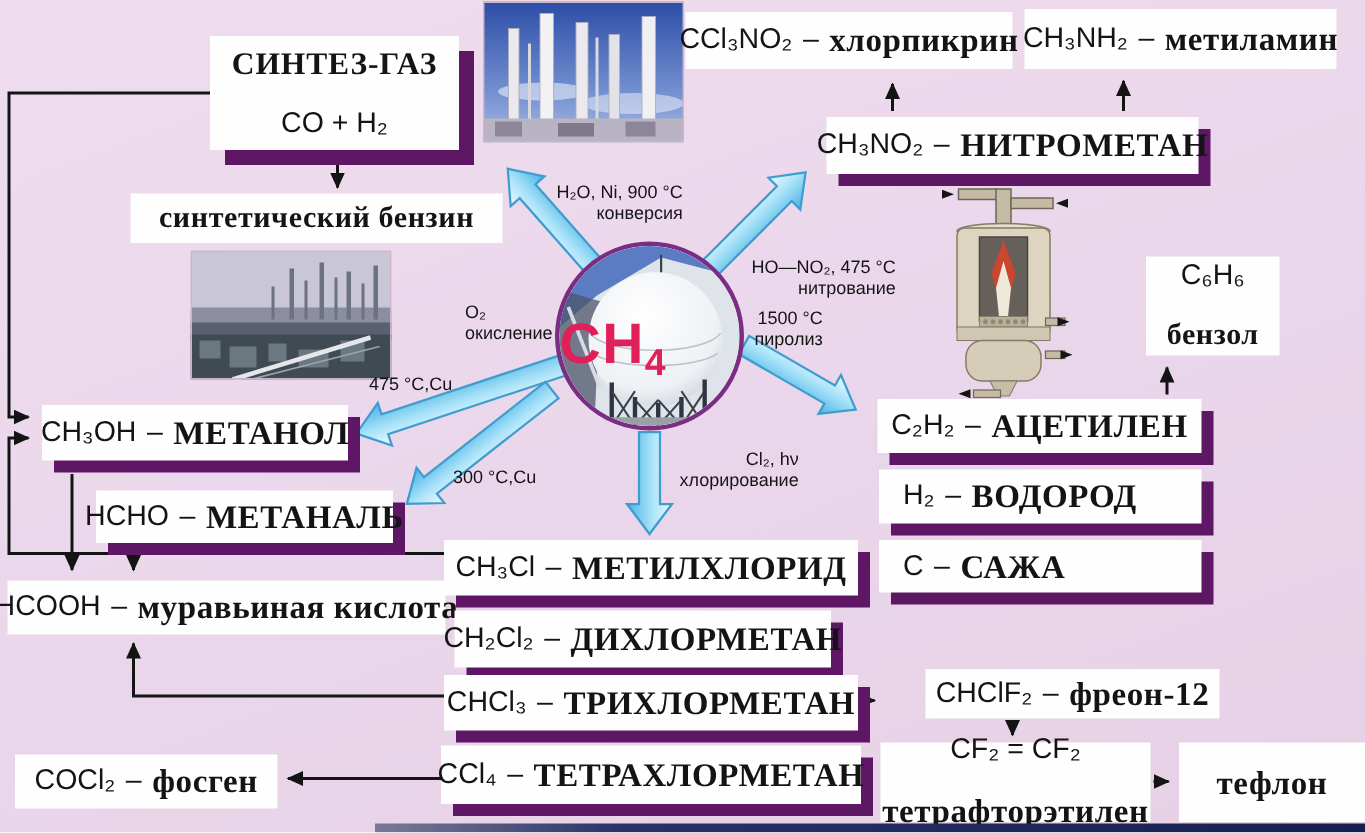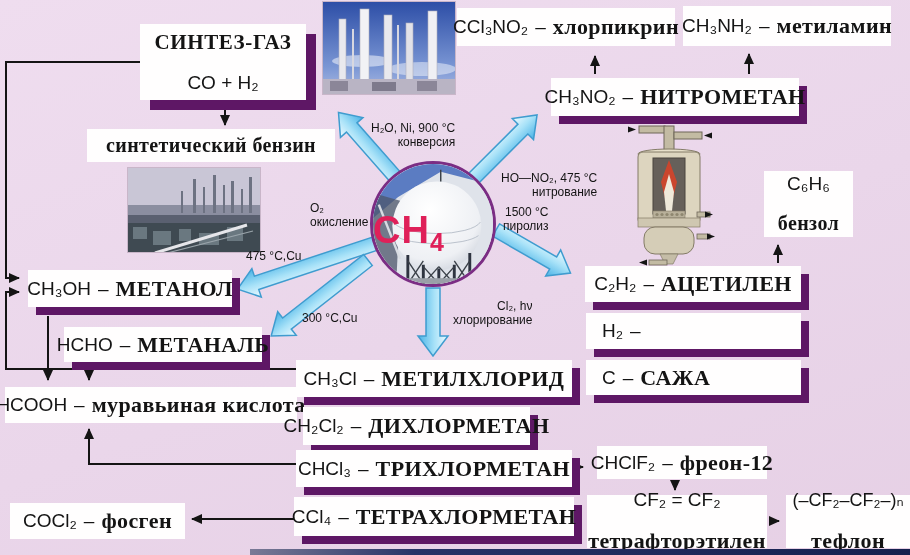--- a/index.html
+++ b/index.html
@@ -298,21 +298,21 @@
       <span class="f">–</span>
       <span class="n">фосген</span>
   </div>
 
   <div class="box sh" style="left:296px;top:360px;width:276px;height:37px">
     <span class="f">CH₃Cl</span>
       <span class="f">–</span>
       <span class="n">МЕТИЛХЛОРИД</span>
   </div>
 
-  <div class="box sh" style="left:303px;top:407px;width:227px;height:38px">
+  <div class="box sh" style="left:303px;top:407px;width:251px;height:38px">
     <span class="f">CH₂Cl₂</span>
       <span class="f">–</span>
       <span class="n">ДИХЛОРМЕТАН</span>
   </div>
 
   <div class="box sh" style="left:296px;top:450px;width:276px;height:37px">
     <span class="f">CHCl₃</span>
       <span class="f">–</span>
       <span class="n">ТРИХЛОРМЕТАН</span>
   </div>
@@ -325,38 +325,38 @@
 
   <div class="box sh" style="left:585px;top:266px;width:216px;height:36px">
     <span class="f">C₂H₂</span>
       <span class="f">–</span>
       <span class="n">АЦЕТИЛЕН</span>
   </div>
 
   <div class="box sh left-al" style="left:586px;top:313px;width:215px;height:36px">
     <span class="f">H₂</span>
       <span class="f">–</span>
+      <span class="n">ВОДОРОД</span>
   </div>
 
   <div class="box sh left-al" style="left:586px;top:360px;width:215px;height:35px">
     <span class="f">C</span>
       <span class="f">–</span>
       <span class="n">САЖА</span>
   </div>
 
-  <div class="box" style="left:597px;top:446px;width:170px;height:33px">
+  <div class="box" style="left:617px;top:446px;width:196px;height:33px">
     <span class="f">CHClF₂</span>
       <span class="f">–</span>
       <span class="n">фреон-12</span>
   </div>
 
   <div class="box col" style="left:587px;top:495px;width:180px;height:53px">
     <div class="f">CF₂ = CF₂</div>
     <div class="n">тетрафторэтилен</div>
   </div>
 
   <div class="box col" style="left:786px;top:495px;width:124px;height:53px">
-    <div class="f fm-sm">(–CF₂–CF₂–)ₙ</div>
     <div class="n">тефлон</div>
   </div>
 
   <div id="bottom-strip"></div>
 </div>
 
 </body></html>

